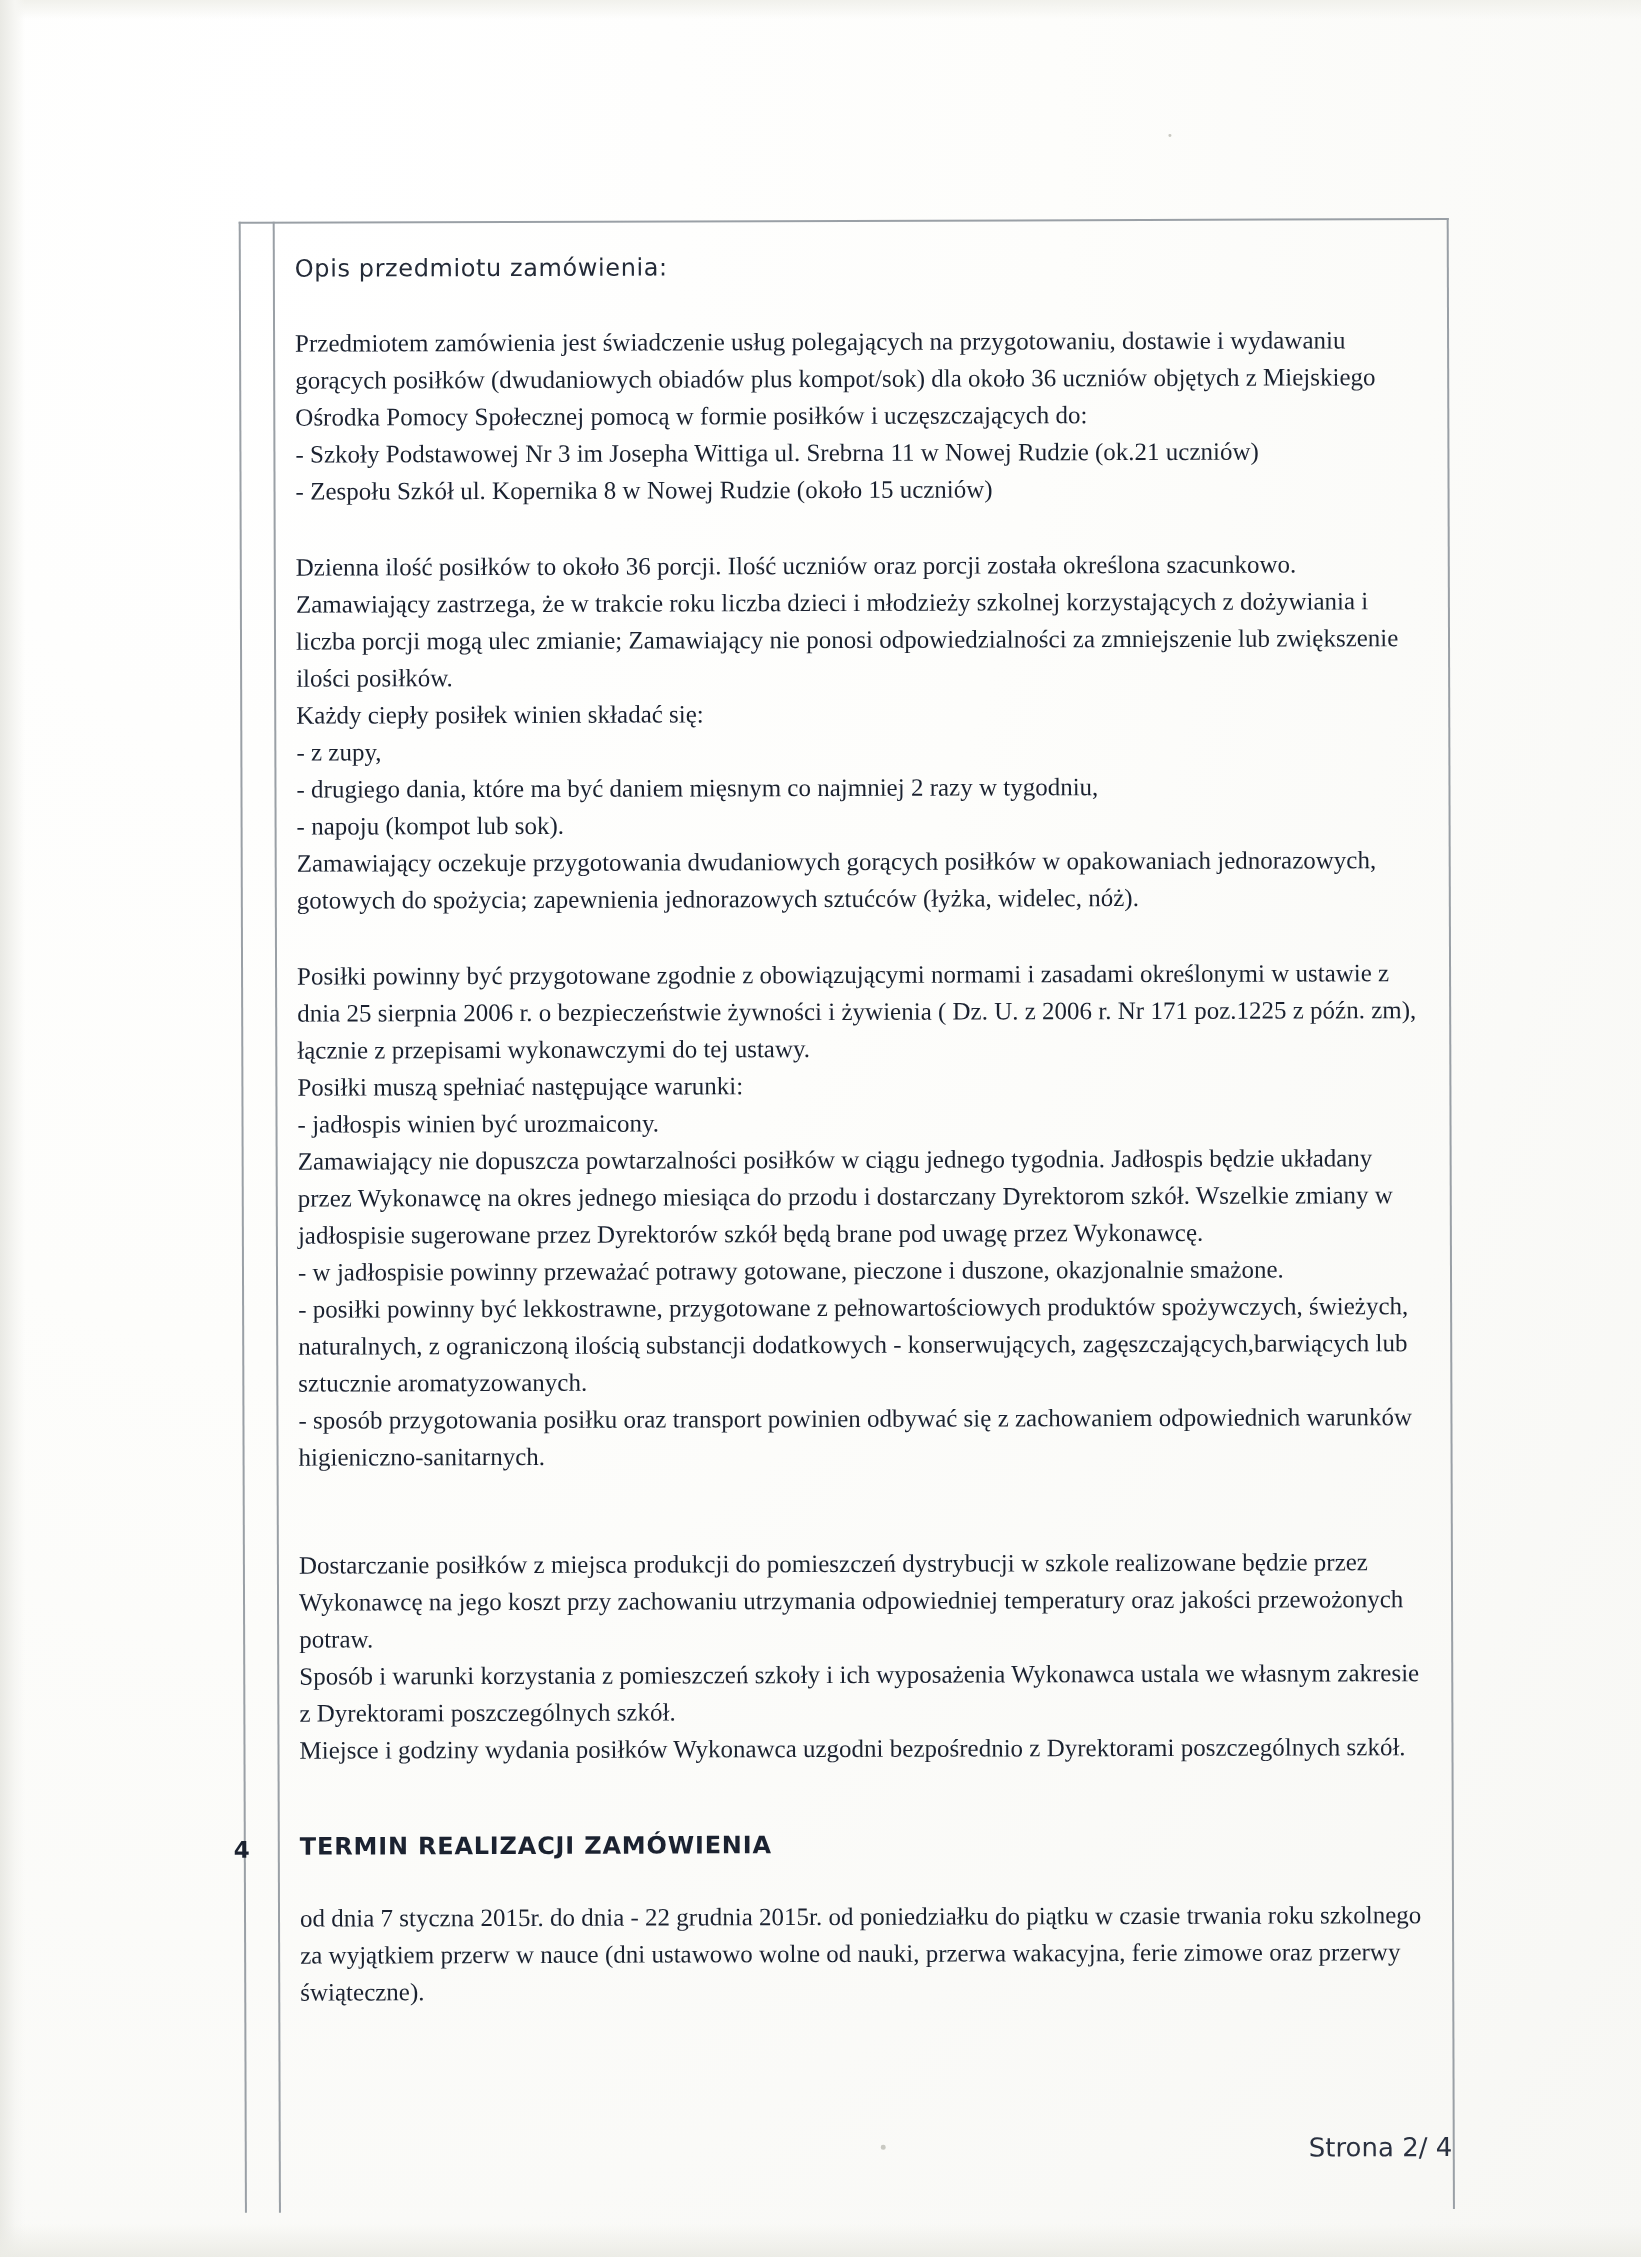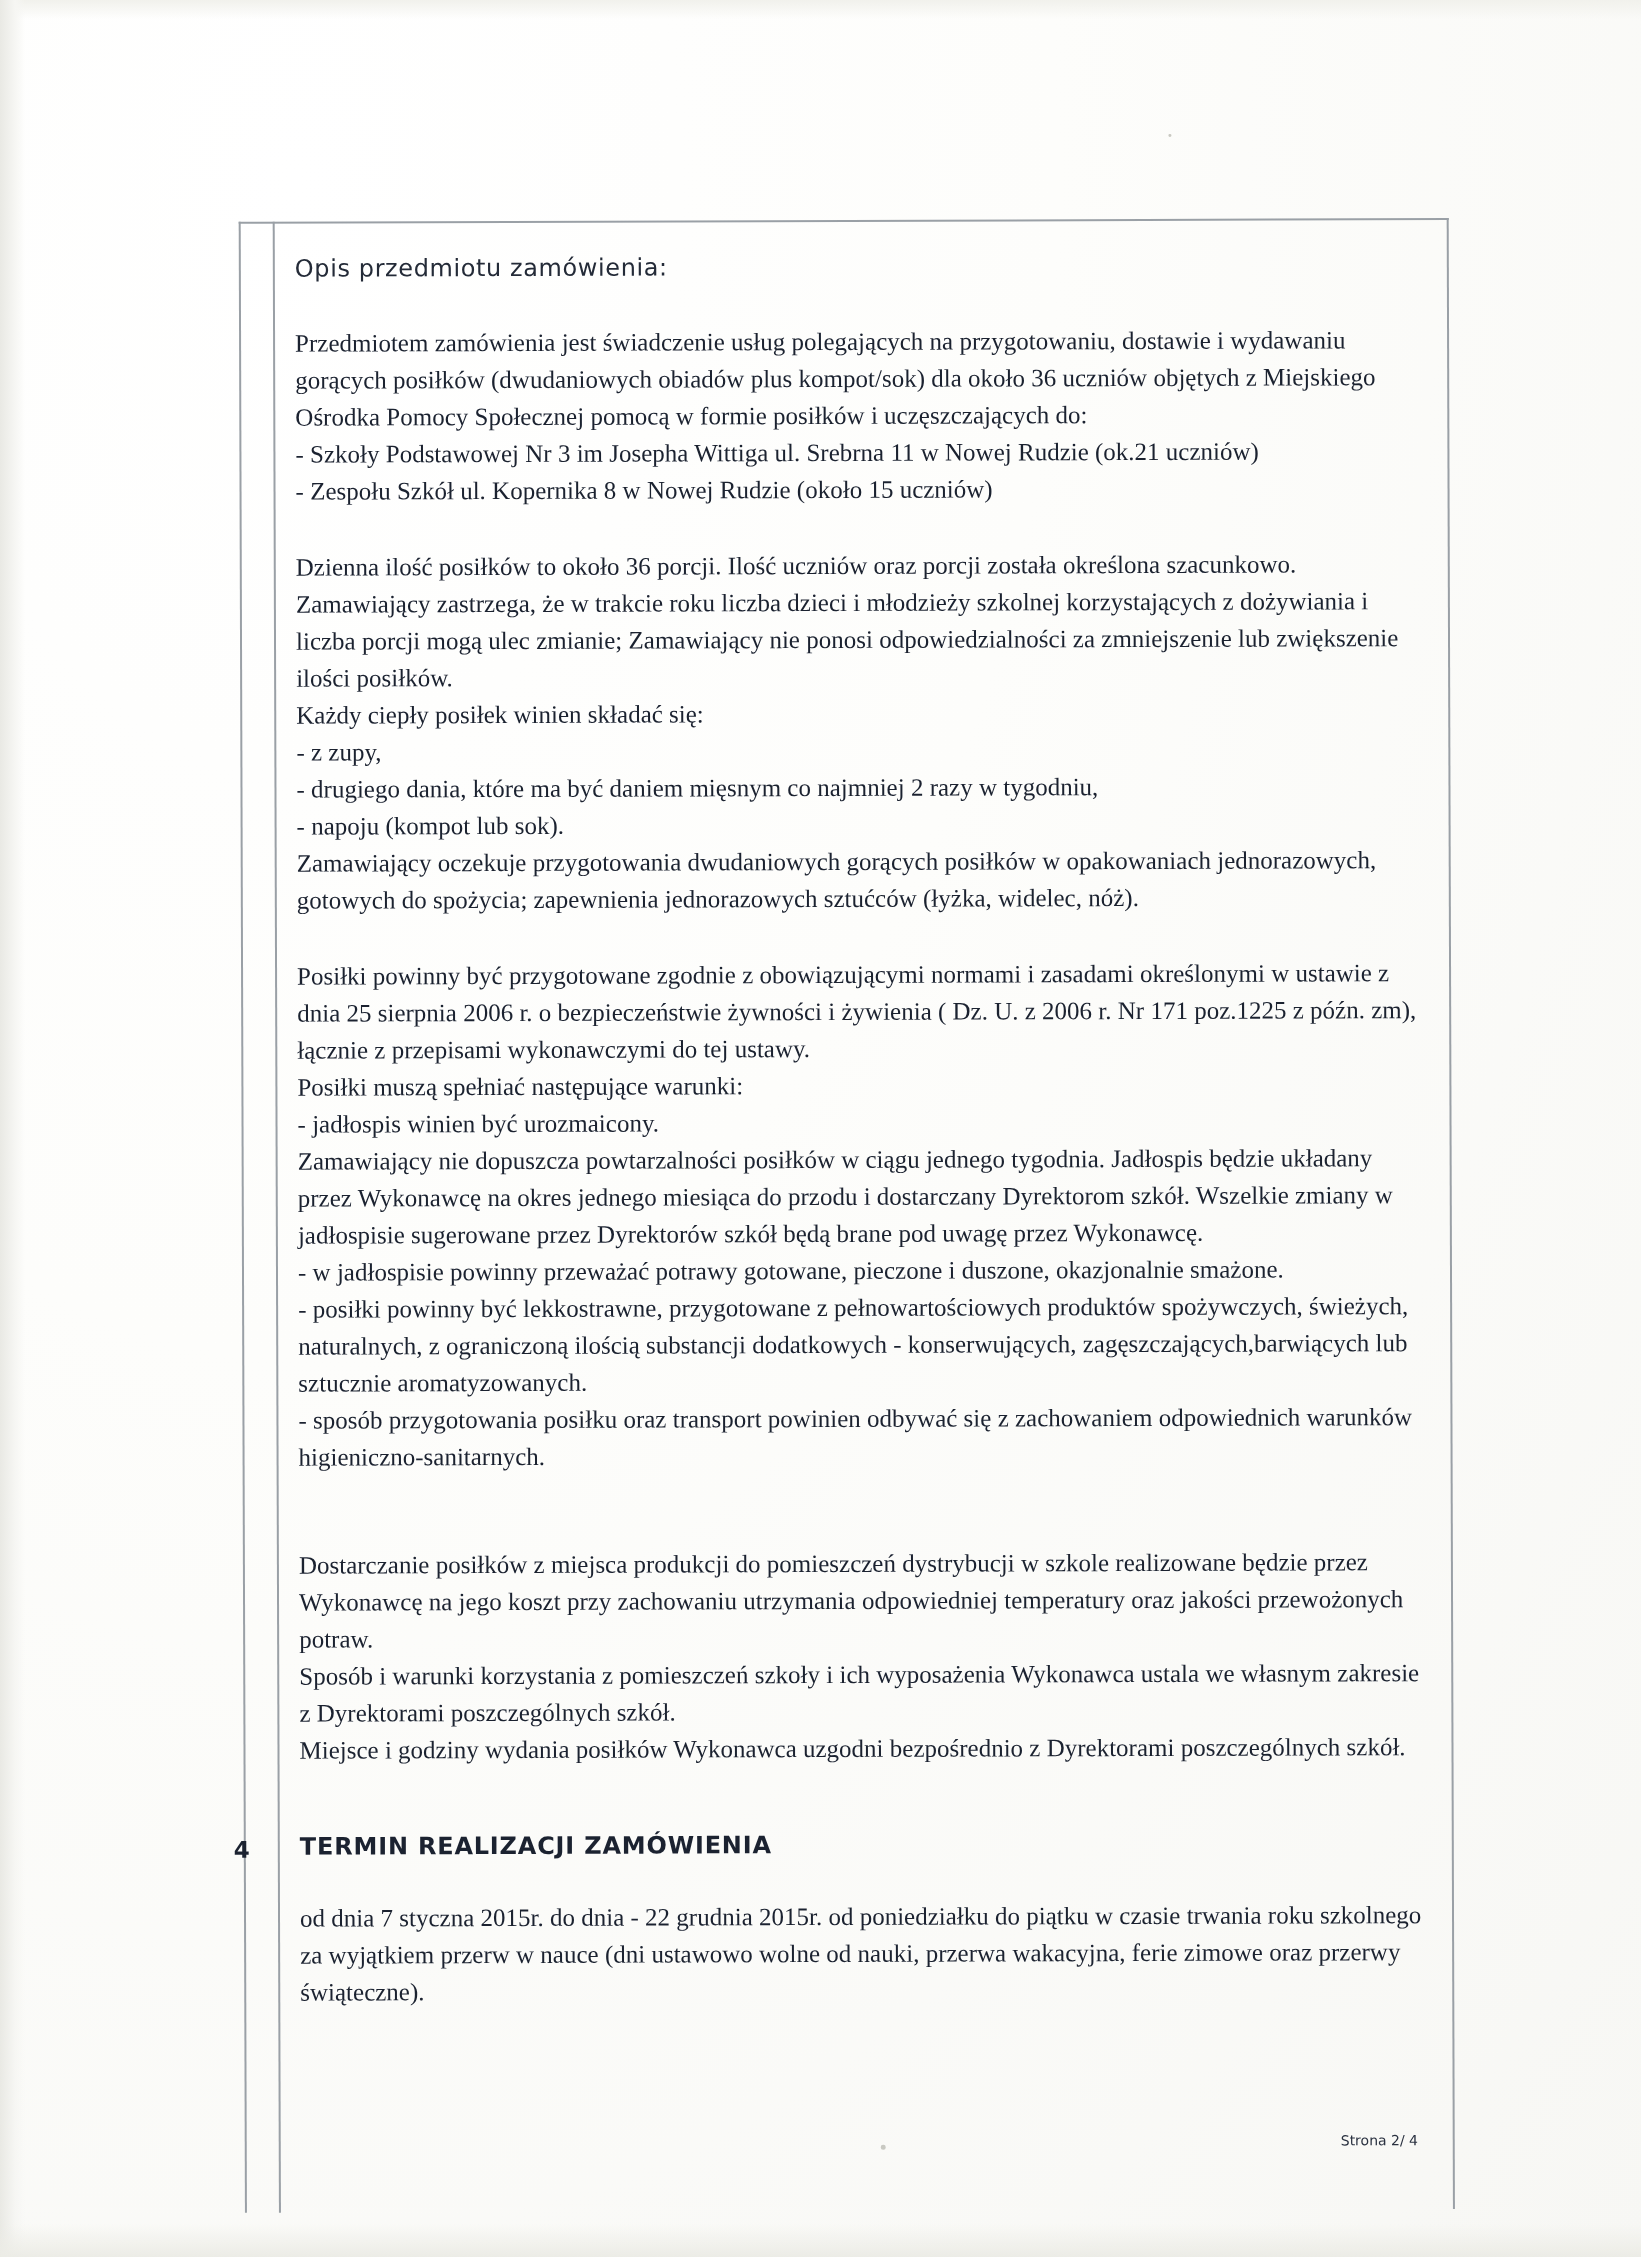--- a/index.html
+++ b/index.html
@@ -132,23 +132,22 @@
     letter-spacing: 0.8px;
     color: #1b2230;
     margin: 0;
   }
 
   .footer {
     position: absolute;
     left: 1302px;
     top: 2134px;
     font-family: "DejaVu Sans", sans-serif;
-    font-size: 14px;
+    font-size: 26px;
     color: #2a3140;
-    margin-left: 32px;
   }
 
   .speck {
     position: absolute;
     width: 4.8px;
     height: 4.8px;
     border-radius: 50%;
     background: #c9c9c2;
   }
   .speck.s1 { left: 874px; top: 2145px; }

